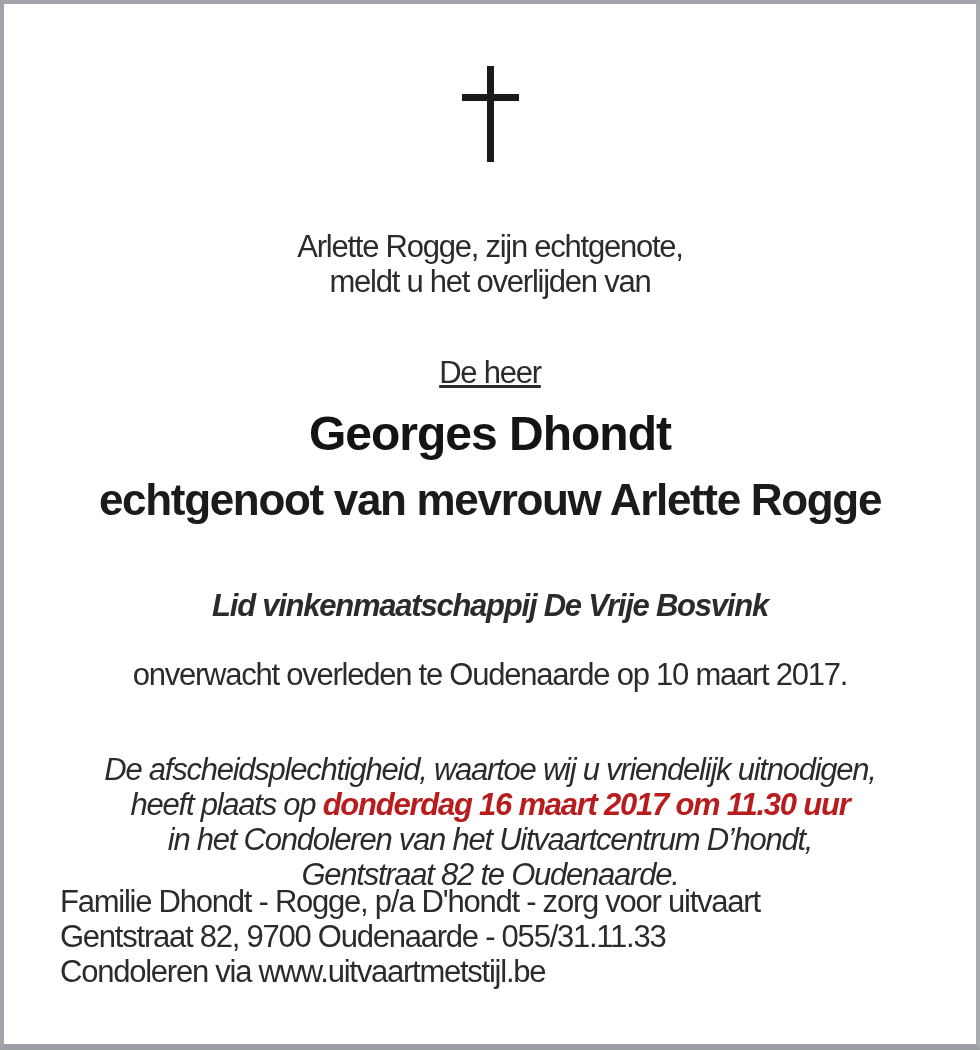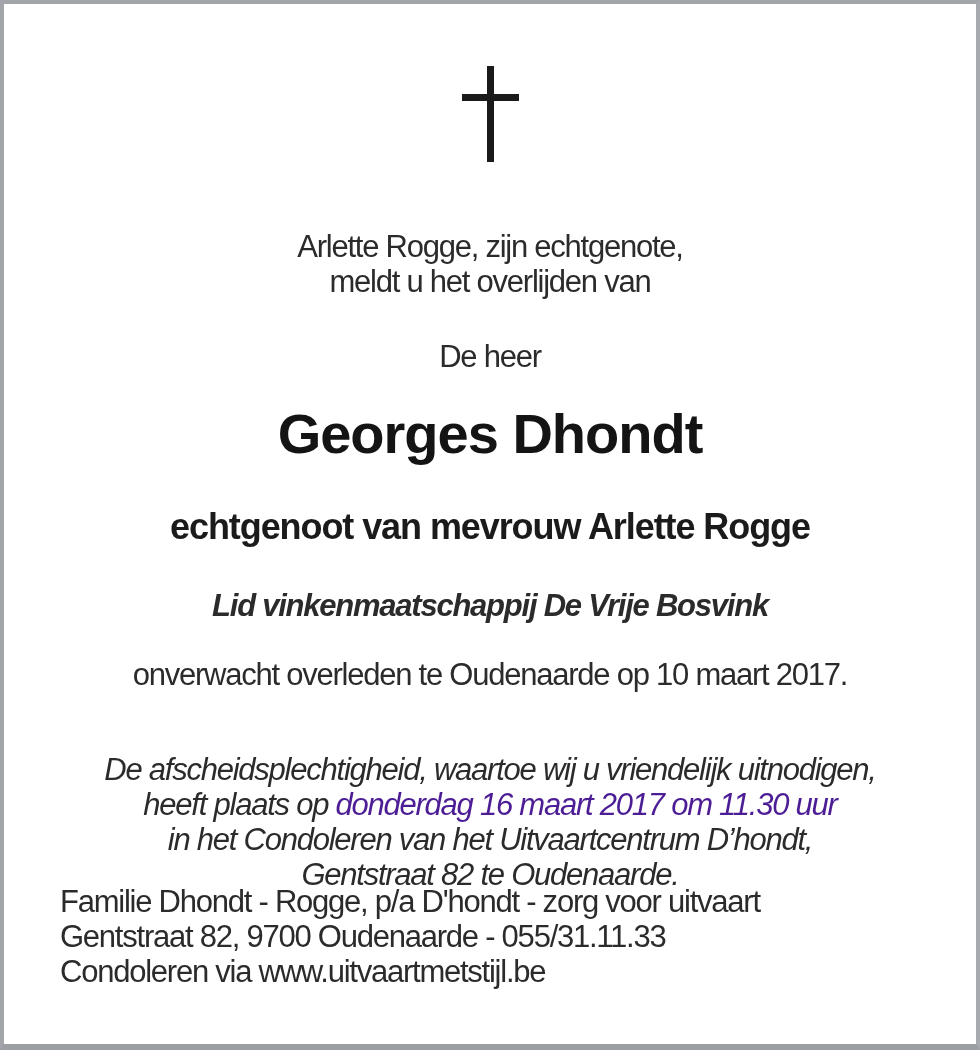--- a/index.html
+++ b/index.html
@@ -24,21 +24,21 @@
   .abs { position: absolute; left: 0; width: 972px; }
   .center { text-align: center; }
   .body-text {
     font-size: 31px;
     line-height: 35px;
     font-weight: 300;
     letter-spacing: -0.04em;
     color: #2b2b2b;
   }
   .italic { font-style: italic; }
-  .bold-seg { font-weight: normal; color: #4c1d95; }
+  .bold-seg { font-weight: bold; color: #b91c1c; }
 
   
   .cross { position: absolute; left: 0; top: 0; width: 972px; height: 0; }
   .cross .vbar {
     position: absolute;
     left: 483px;
     top: 62px;
     width: 7px;
     height: 96px;
     background: #1a1a1a;
@@ -46,32 +46,32 @@
   .cross .hbar {
     position: absolute;
     left: 458px;
     top: 90px;
     width: 57px;
     height: 7px;
     background: #1a1a1a;
   }
 
   .intro        { top: 225px; }
-  .salutation   { top: 335px; }
+  .salutation   { top: 351px; text-decoration: underline; }
   .deceased-name {
     top: 399px;
-    font-size: 56px;
+    font-size: 48px;
     line-height: 62px;
     font-weight: bold;
     letter-spacing: -1px;
     color: #141414;
   }
   .relation {
-    top: 503px;
-    font-size: 36px;
+    top: 476px;
+    font-size: 44px;
     line-height: 40px;
     font-weight: bold;
     letter-spacing: -0.03em;
     color: #1b1b1b;
   }
   .membership   { top: 584px; font-weight: bold; }
   .life-dates   { top: 653px; }
   .ceremony     { top: 748px; text-align: center; }
   .contact {
     top: 880px;

